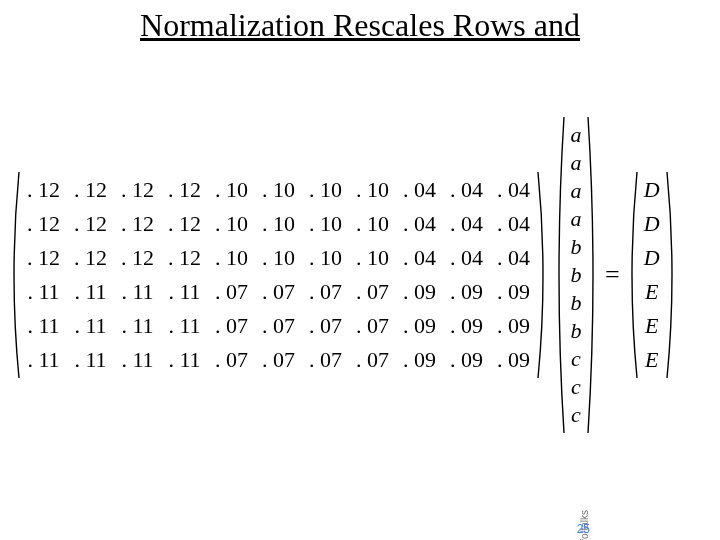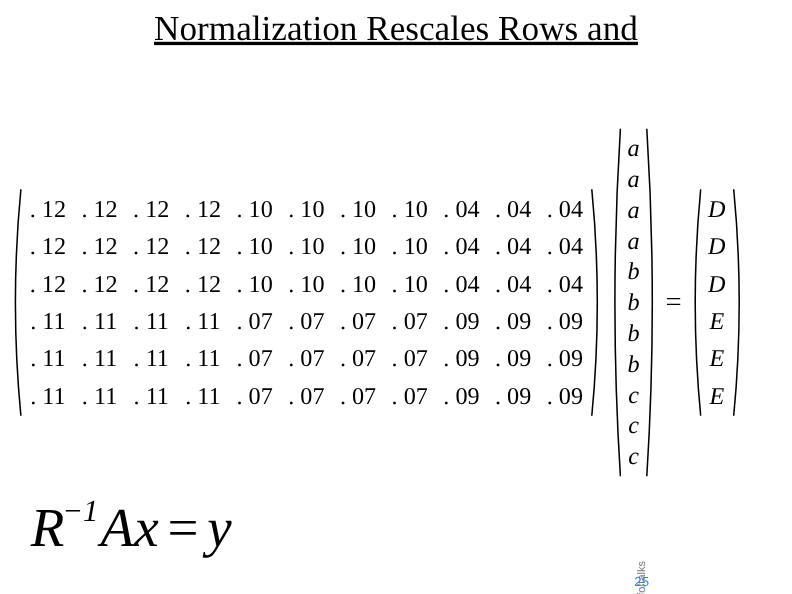--- a/index.html
+++ b/index.html
@@ -275,20 +275,17 @@
         </div>
       <div class="paren" style="height:210px;">
         <svg viewBox="0 0 12 210" preserveAspectRatio="none">
             <path d="M1 2 Q11 105 1 208" stroke="#000" stroke-width="1.4" fill="none"></path>
           </svg>
       </div>
     </div>
 
   </div>
 
-  <div class="formula">
-    <span>R</span><span class="sup">−1</span><span>A</span><span>x</span><span class="op">=</span><span>y</span>
-  </div>
 
   <div class="side-credit">(c) M Gerstein '06, gerstein.info/talks</div>
   <div class="pagenum">25</div>
 
 </div>
 
 </body></html>

